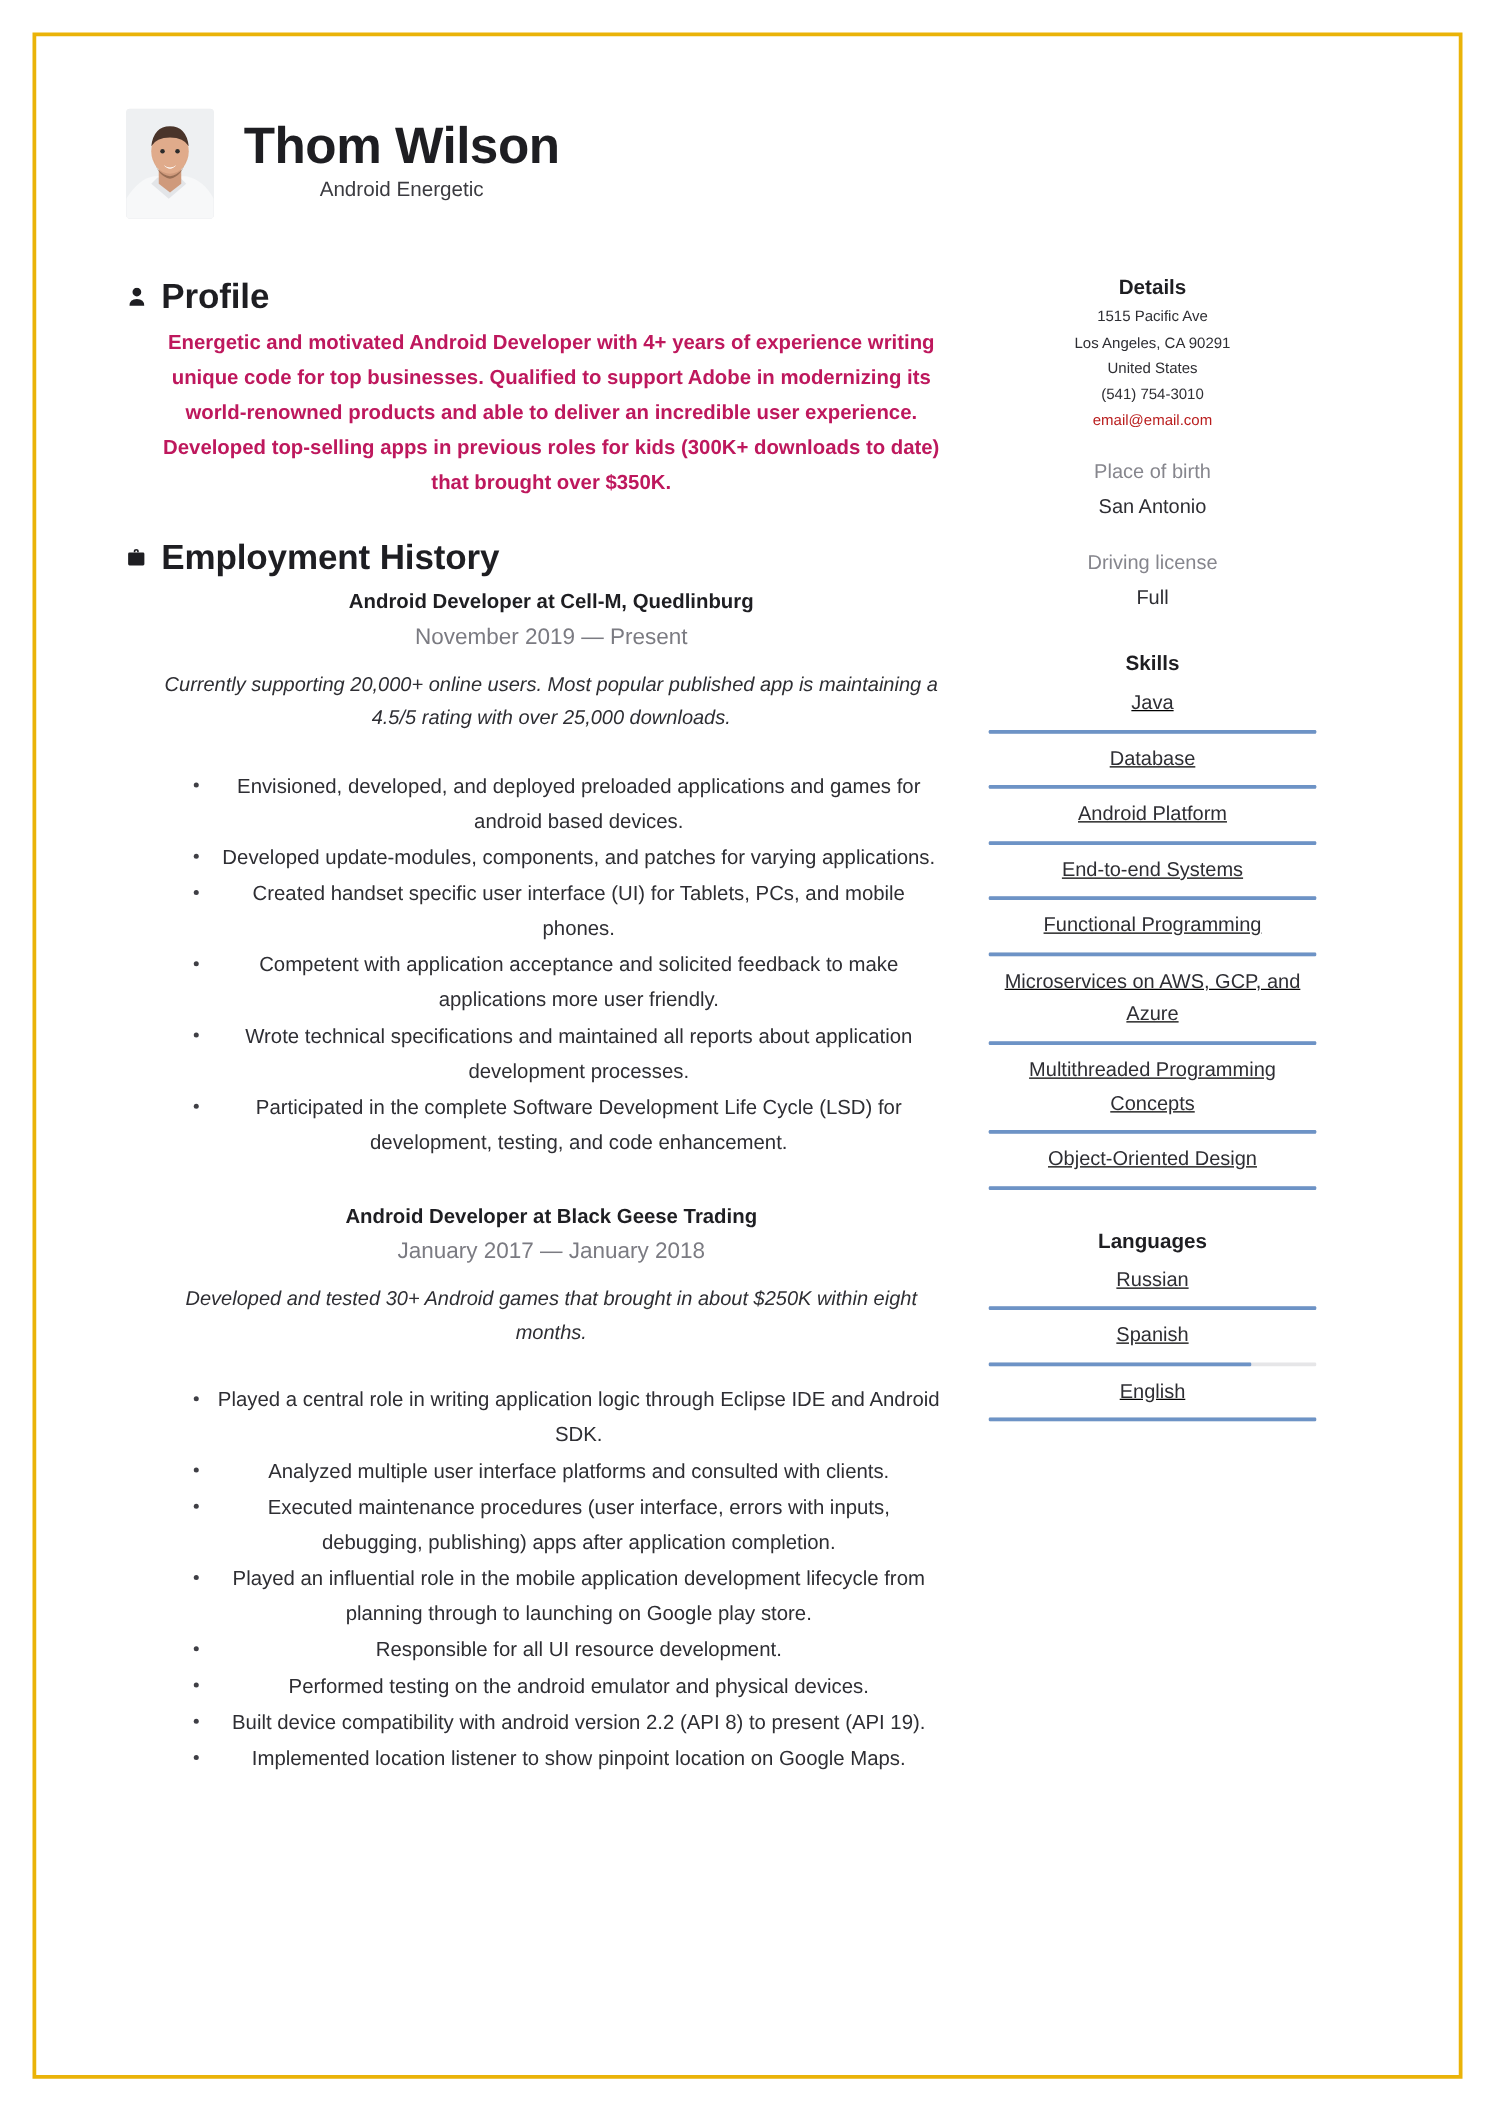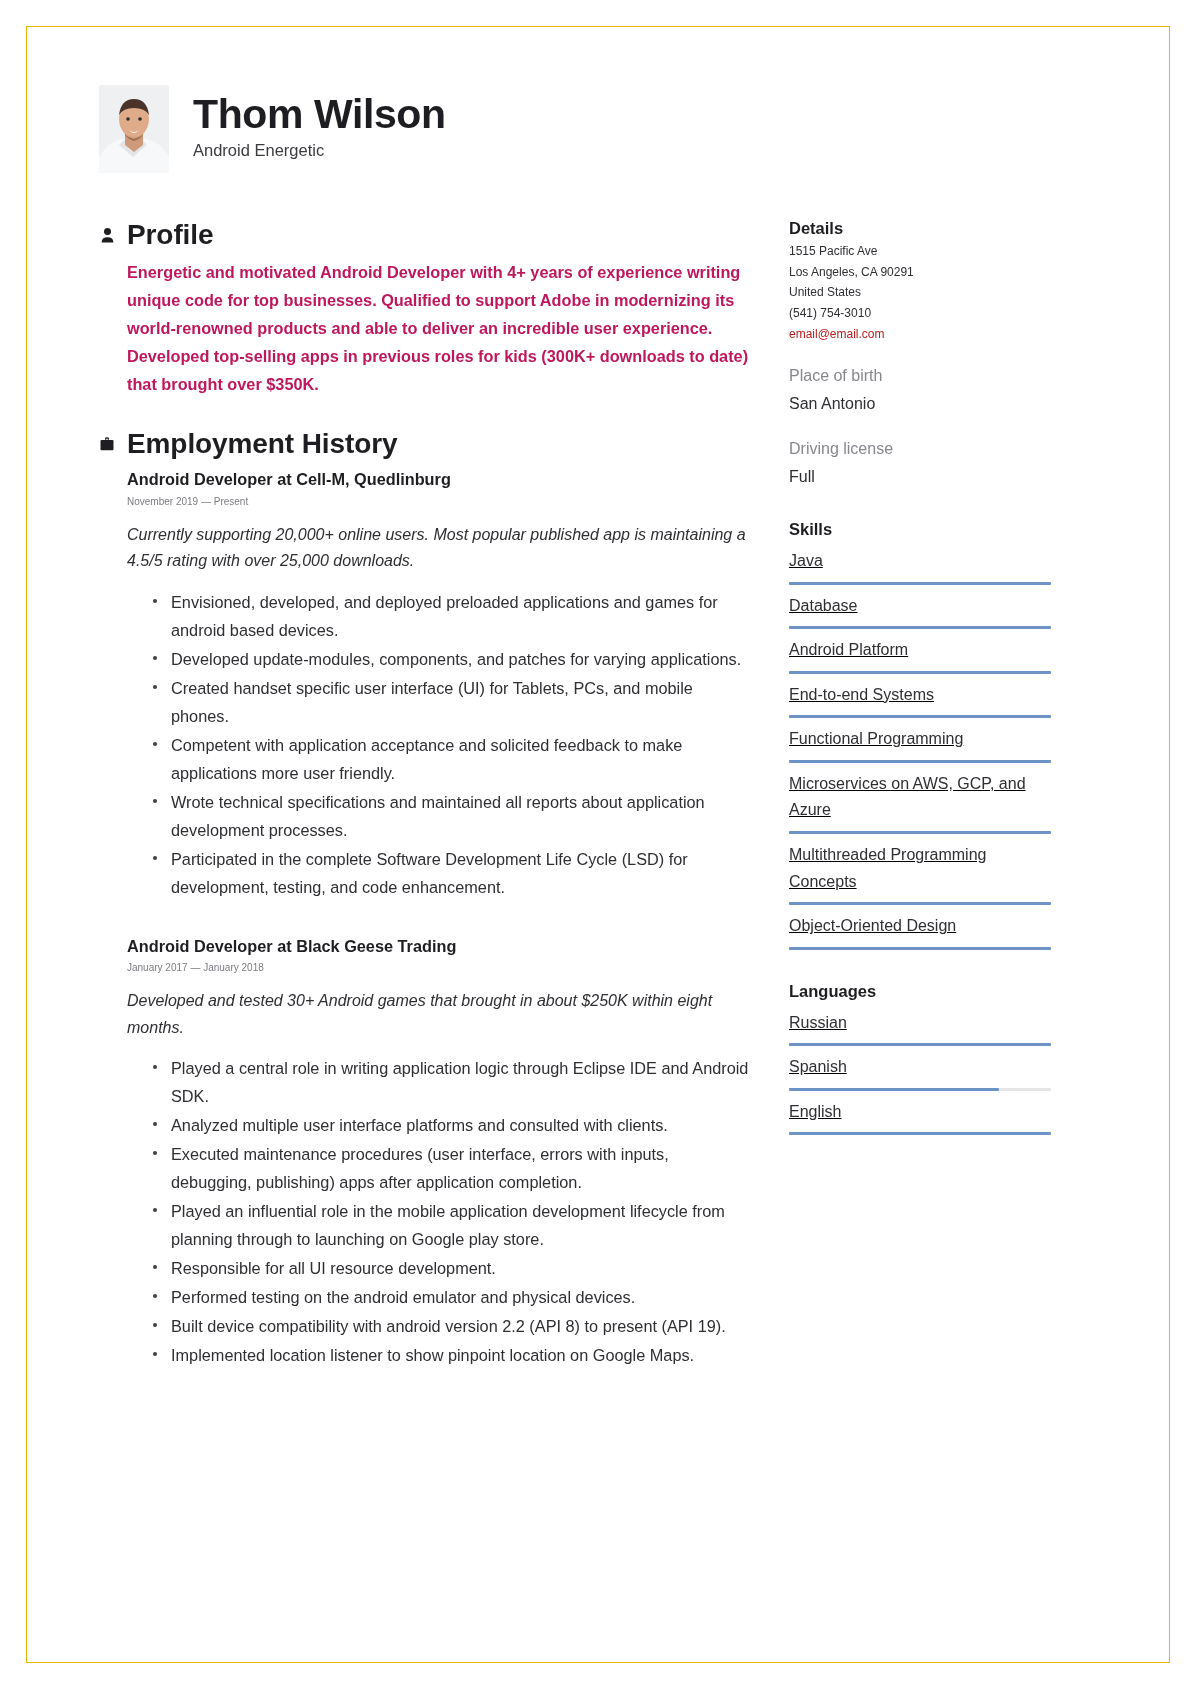--- a/index.html
+++ b/index.html
@@ -11,24 +11,25 @@
     height:1689px;
     background:#ffffff;
     box-sizing:border-box;
     padding:26px;
     overflow:hidden;
   }
   .sheet {
     position:relative;
     width:100%;
     height:100%;
-    border:1px solid #eab308;
+    border:3px solid #eab308;
     box-sizing:border-box;
     background:#ffffff;
     padding:36px 88px 0 72px;
+    text-align:center;
   }
 
   
   .header { display:flex; align-items:center; gap:24px; margin-top:22px; }
   .avatar {
     width:70px; height:88px; flex:0 0 70px;
     border-radius:3px; overflow:hidden; position:relative;
     background:#e9eaec;
   }
   .avatar svg { display:block; width:100%; height:100%; }
@@ -52,23 +53,23 @@
 
   .body-text {
     font-size:16.3px; line-height:1.72; color:#be185d;
     margin-left:28px;
     font-weight:bold;
   }
 
   
   .emp-block { margin-left:28px; }
   .emp-title { font-size:16.3px; font-weight:bold; color:#1e1e22; margin-top:4px; line-height:1.5; }
-  .emp-dates { font-size:10px; color:#7b7b82; margin-top:2px; line-height:1.5; }
+  .emp-dates { font-size:18px; color:#7b7b82; margin-top:2px; line-height:1.5; }
   .emp-summary { font-size:16px; font-style:italic; color:#2e2e33; line-height:1.66; margin-top:13px; }
-  ul.emp-bullets { margin:13px 0 0 0; padding-left:26px; list-style:none; }
+  ul.emp-bullets { margin:26px 0 0 0; padding-left:26px; list-style:none; }
   ul.emp-bullets li {
     font-size:16.3px; line-height:1.72; color:#2e2e33;
     position:relative; padding-left:18px; margin-bottom:1px;
   }
   ul.emp-bullets li:before {
     content:""; position:absolute; left:0; top:11px;
     width:4px; height:4px; border-radius:50%; background:#3f3f45;
   }
   .emp-spacer { height:28px; }
 

